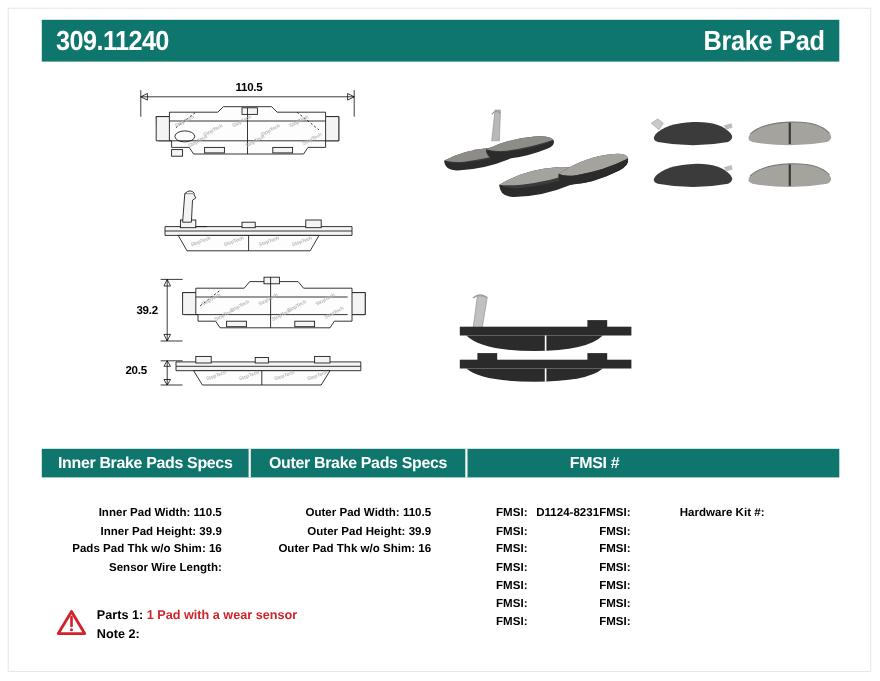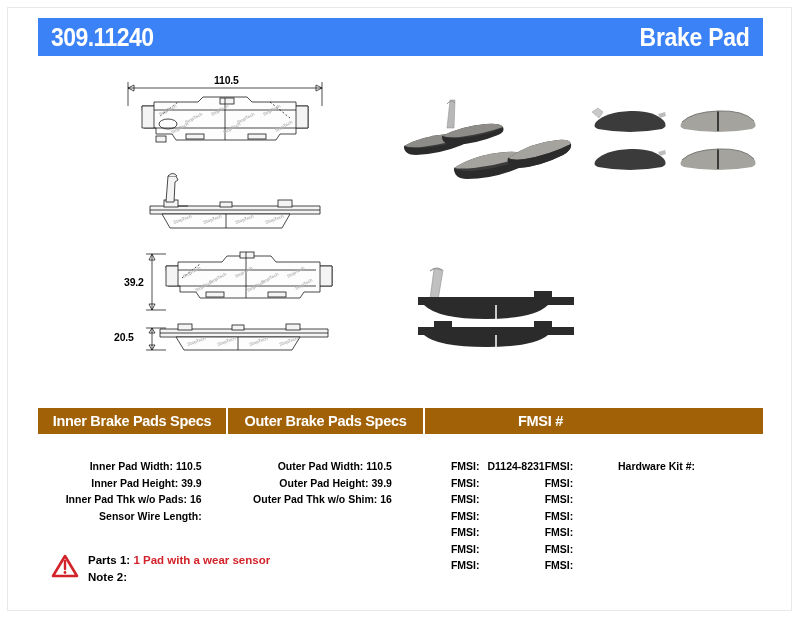--- a/index.html
+++ b/index.html
@@ -12,21 +12,21 @@
     overflow:hidden;
   }
   .page-frame{
     position:absolute;left:7px;top:7px;width:785px;height:604px;
     border:1px solid #e8e8e8;box-sizing:border-box;
   }
 
   
   .header-bar{
     position:absolute;left:38px;top:18px;width:725px;height:38px;
-    background:#3b82f6;color:#fff;box-sizing:border-box;
+    background:#0f766e;color:#fff;box-sizing:border-box;
     display:flex;align-items:center;justify-content:space-between;
     padding:0 13px;
   }
   .header-part{
     font-size:25px;font-weight:bold;letter-spacing:-0.6px;
     transform:scaleX(.92);transform-origin:left center;
   }
   .header-title{
     font-size:25px;font-weight:bold;letter-spacing:-0.3px;
     transform:scaleX(.92);transform-origin:right center;
@@ -51,21 +51,21 @@
   .pbody{fill:#3b3b3b;}
   .pfric{fill:#8e8c88;}
   .pfric2{fill:#a5a39e;}
   .pdark{fill:#2b2b2b;}
 
   
   .table{
     position:absolute;left:38px;top:408px;width:725px;
   }
   .thead{
-    display:flex;background:#a16207;height:26px;align-items:stretch;
+    display:flex;background:#0f766e;height:26px;align-items:stretch;
   }
   .thead .cell{
     color:#fff;font-size:14.5px;font-weight:bold;
     display:flex;align-items:center;justify-content:center;
     box-sizing:border-box;letter-spacing:-0.3px;
   }
   .thead .cell + .cell{border-left:2px solid #fff;}
   .c1{width:188px;}
   .c2{width:197px;}
   .c3{width:200px;padding-left:33px;}
@@ -326,21 +326,21 @@
     <div class="col c1 col-inner">
       <div class="spec-row">
         <span>Inner Pad Width:</span>
         <span class="spec-val">110.5</span>
       </div>
       <div class="spec-row">
         <span>Inner Pad Height:</span>
         <span class="spec-val">39.9</span>
       </div>
       <div class="spec-row">
-        <span>Inner Pad Thk w/o Pads:</span>
+        <span>Pads Pad Thk w/o Shim:</span>
         <span class="spec-val">16</span>
       </div>
       <div class="spec-row">
         <span>Sensor Wire Length:</span>
         <span class="spec-val"></span>
       </div>
     </div>
 
     <div class="col c2 col-outer">
       <div class="spec-row">

